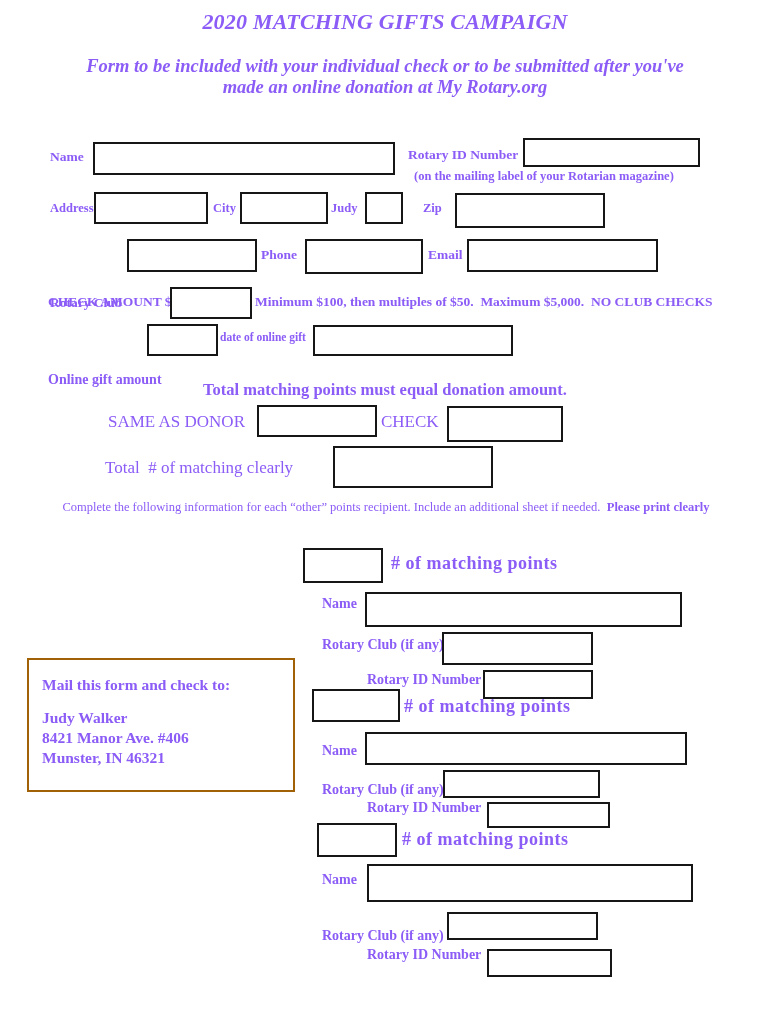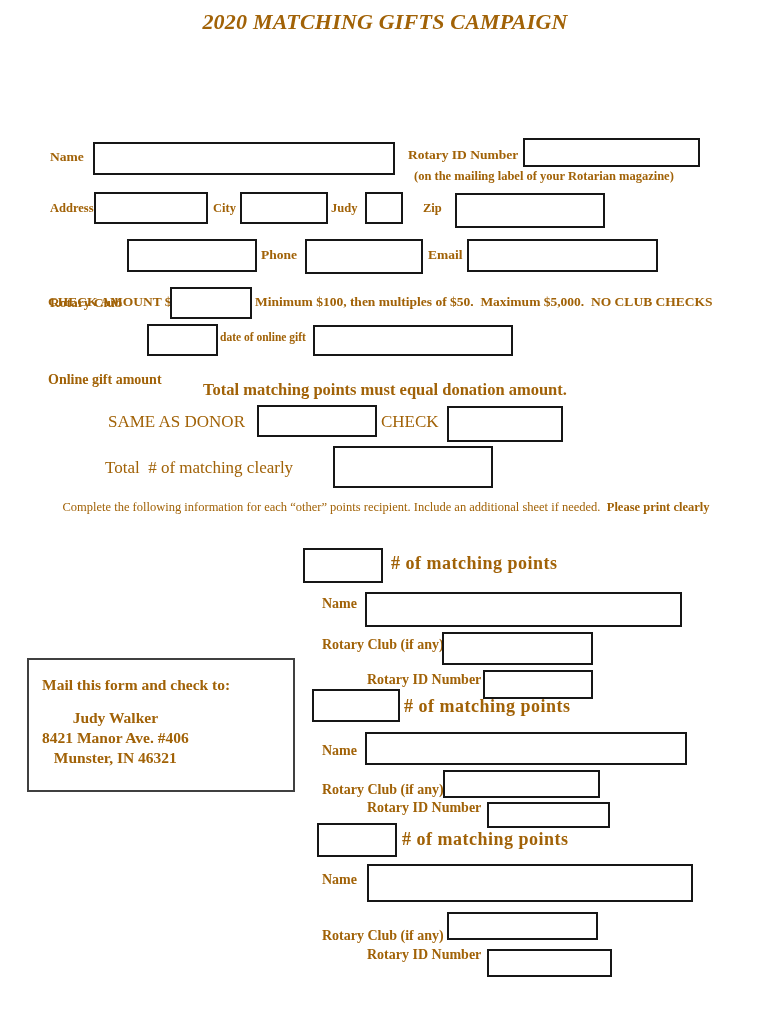--- a/index.html
+++ b/index.html
@@ -1,18 +1,18 @@
 <!DOCTYPE html>
 <html><head>
 <meta charset="utf-8">
 <style>
   html,body { margin:0; padding:0; background:#ffffff; }
   .page {
     position:relative; width:770px; height:1024px; background:#ffffff;
-    font-family:"Liberation Serif","DejaVu Serif",serif; color:#a16207;
+    font-family:"Liberation Serif","DejaVu Serif",serif; color:#8b5cf6;
     overflow:hidden;
   }
   .box {
     position:absolute; border:2px solid #161616; background:#ffffff;
     box-sizing:border-box;
   }
   .lbl { position:absolute; font-weight:bold; white-space:pre; line-height:1.1; }
   .title {
     position:absolute; left:0; top:9px; width:770px; text-align:center;
     font-size:22px; font-weight:bold; font-style:italic; letter-spacing:0.2px;
@@ -33,36 +33,38 @@
   .bigline { position:absolute; font-size:17px; white-space:pre; }
   .instructions {
     position:absolute; left:55px; top:500px; width:662px; text-align:center;
     font-size:12.5px; line-height:15px; white-space:pre-wrap;
   }
   .instructions b { white-space:pre; }
   .pts-lbl { position:absolute; font-size:18px; font-weight:bold; letter-spacing:0.5px; white-space:pre; }
   .sec-lbl { position:absolute; font-size:14px; font-weight:bold; white-space:pre; }
   .mailbox {
     position:absolute; left:27px; top:658px; width:268px; height:134px;
-    border:2px solid #404040; box-sizing:border-box; background:#fff;text-align:center;
+    border:2px solid #a16207; box-sizing:border-box; background:#fff;
   }
   .mailbox .mb-head {
     position:absolute; left:13px; top:16px; font-size:15.5px; font-weight:bold; white-space:pre;
   }
   .mailbox .mb-lines {
     position:absolute; left:13px; top:48px; font-size:15.5px; font-weight:bold;
     line-height:20px; white-space:pre-line;
   }
 </style>
 </head>
 <body>
 
 <div class="page">
 
   <div class="title">2020 MATCHING GIFTS CAMPAIGN</div>
+  <div class="subtitle">Form to be included with your individual check or to be submitted after you've
+made an online donation at My Rotary.org</div>
 
 
   <span class="lbl" style="left:50px; top:150px; font-size:13.5px;">Name</span>
   <div class="box" style="left:93px; top:142px; width:302px; height:33px;"></div>
 
   <span class="lbl" style="left:408px; top:148px; font-size:13.5px;">Rotary ID Number</span>
   <div class="box" style="left:523px; top:138px; width:177px; height:29px;"></div>
   <span class="lbl" style="left:414px; top:170px; font-size:12.5px;">(on the mailing label of your Rotarian magazine)</span>
 
   <span class="lbl" style="left:50px; top:202px; font-size:12.5px;">Address</span>

